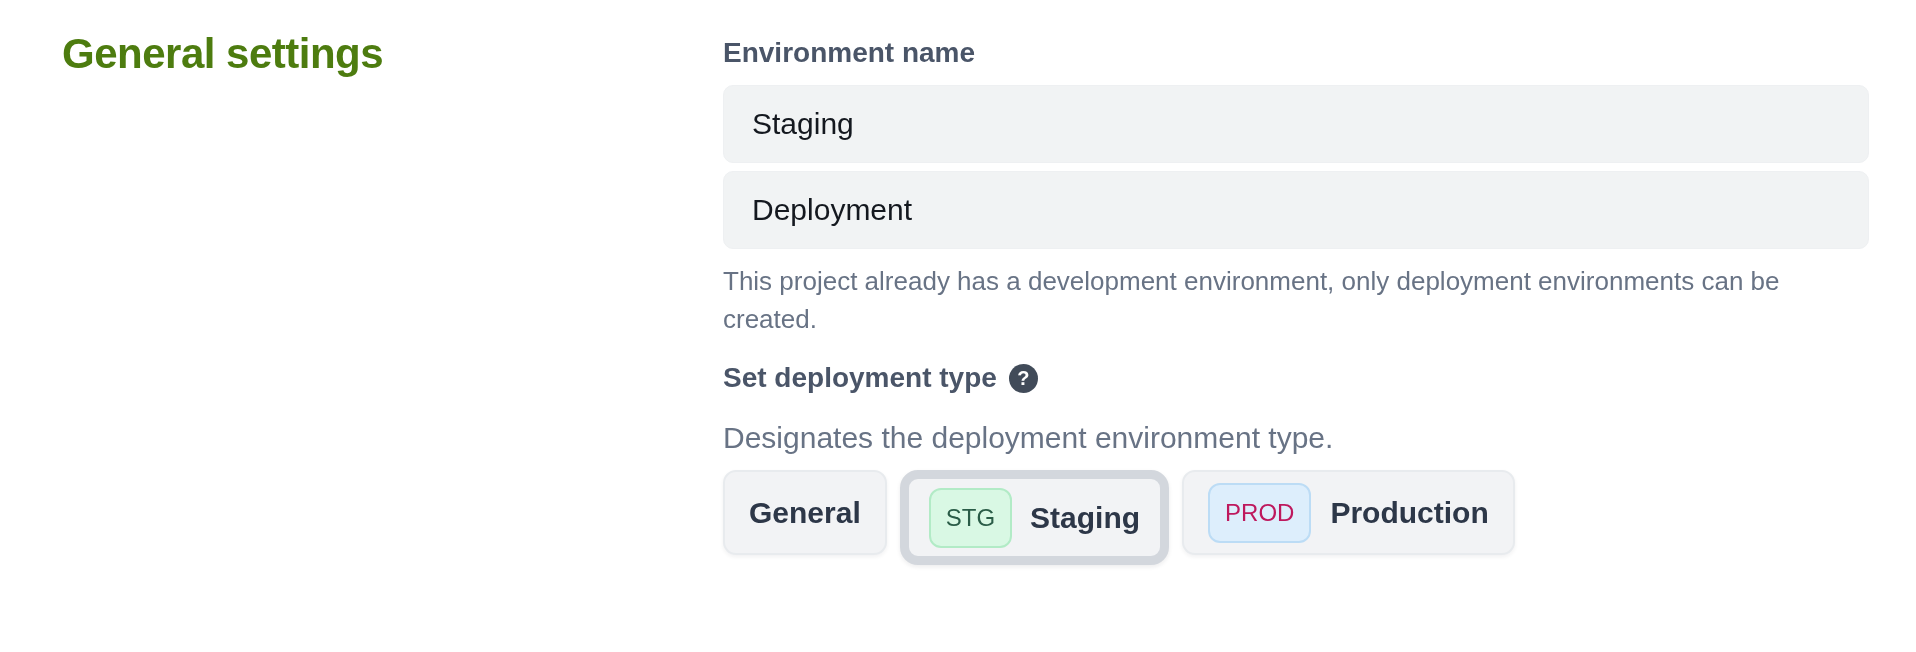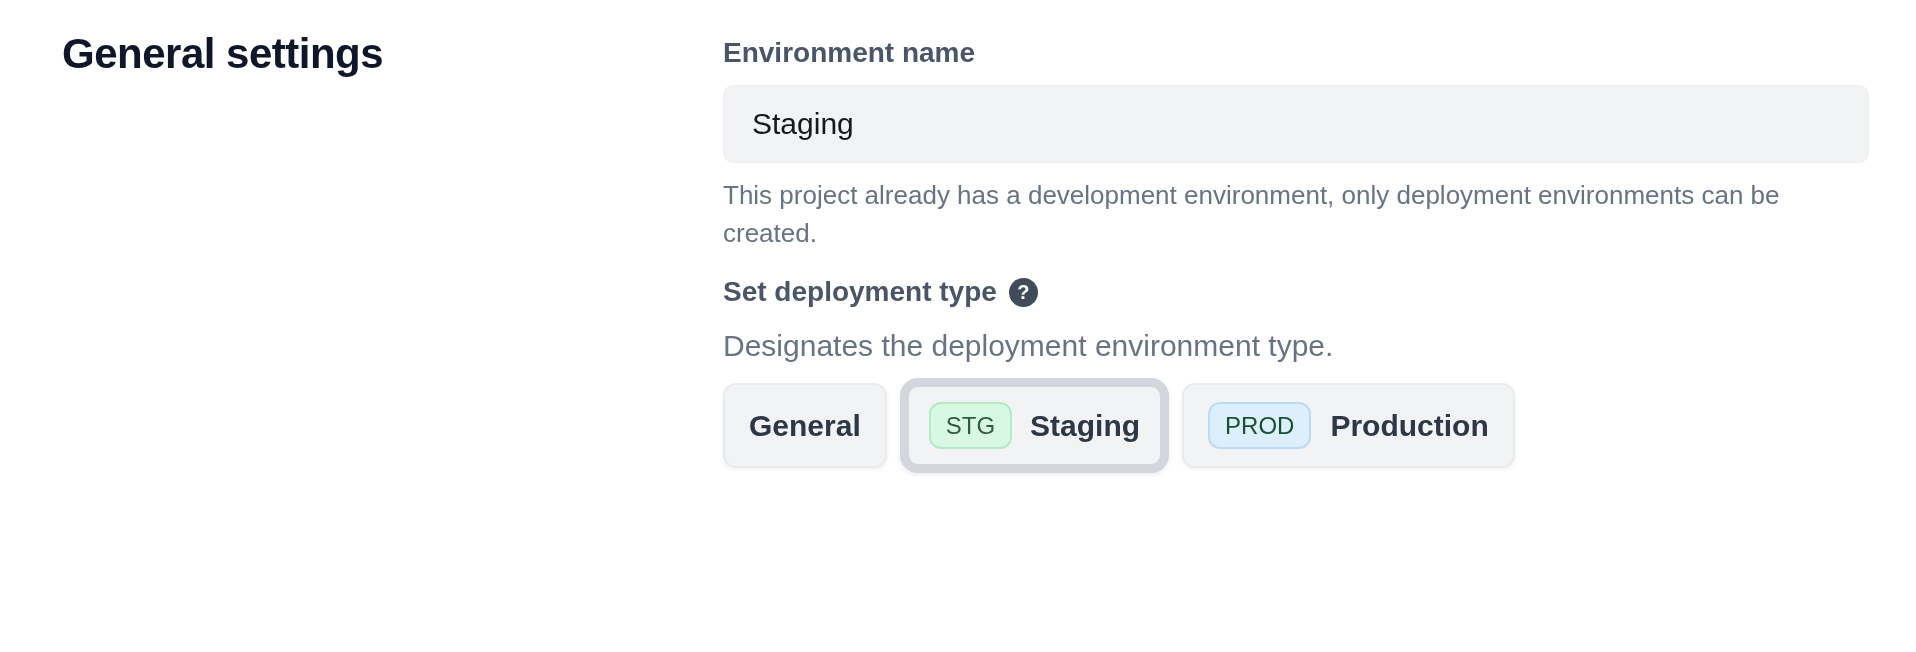--- a/index.html
+++ b/index.html
@@ -10,21 +10,21 @@
     overflow: hidden;
   }
   .page {
     display: flex;
     padding: 30px 48px 0 62px;
   }
   .left-col { width: 661px; flex: 0 0 661px; }
   h1.page-title {
     font-size: 42px;
     font-weight: 700;
-    color: #0f172a;
+    color: #4d7c0f;
     line-height: 1.15;
     letter-spacing: -0.5px;
   }
   .form-col { width: 1146px; flex: 0 0 1146px; padding-top: 6px; }
 
   .field-label {
     display: flex;
     align-items: center;
     gap: 12px;
     font-size: 28px;
@@ -64,30 +64,29 @@
     border-radius: 50%;
     color: #ffffff;
     font-size: 20px;
     font-weight: 700;
     display: inline-flex;
     align-items: center;
     justify-content: center;
     line-height: 1;
   }
   .deploy-desc {
-    margin-top: 18px;
+    margin-top: 24px;
     font-size: 30px;
     line-height: 38px;
     color: #687385;
   }
 
   .btn-row {
     margin-top: 13px;
     display: flex;
-    align-items: center;
     gap: 13px;
   }
   .type-btn {
     height: 85px;
     display: inline-flex;
     align-items: center;
     gap: 19px;
     padding: 0 24px;
     background: #f2f3f5;
     border: 2px solid #e8ebee;
@@ -104,54 +103,55 @@
     border: 9px solid #d3d7dd;
     border-radius: 18px;
     padding: 0 20px;
     gap: 18px;
     box-shadow: 0 2px 4px rgba(20, 25, 35, 0.08);
   }
   .badge {
     display: inline-flex;
     align-items: center;
     justify-content: center;
-    height: 47px;
+    height: 60px;
     padding: 0 15px;
     border-radius: 12px;
     font-size: 24px;
     font-weight: 400;
   }
   .badge-stg {
     background: #d9f8e4;
     border: 2px solid #b2ebc6;
     color: #2a5c47;
   }
   .badge-prod {
     background: #ddeefc;
     border: 2px solid #bcdcf5;
-    color: #14532d;
+    color: #be185d;
   }
 </style>
 </head>
 <body>
 
 <div class="page">
 
   <div class="left-col">
     <h1 class="page-title">General settings</h1>
   </div>
 
   <div class="form-col">
 
     <div class="field">
       <label class="field-label">Environment name</label>
       <input class="text-input" type="text" value="Staging" style="">
     </div>
 
     <div class="field">
+      <input class="text-input input-2" type="text" value="Deployment" style="">
       <div class="helper-text">This project already has a development environment, only deployment environments can be created.</div>
     </div>
 
     <div class="field">
       <div class="field-label label-row-3">
         <span>Set deployment type</span>
         <span class="help-icon">?</span>
       </div>
       <div class="deploy-desc">Designates the deployment environment type.</div>
 

